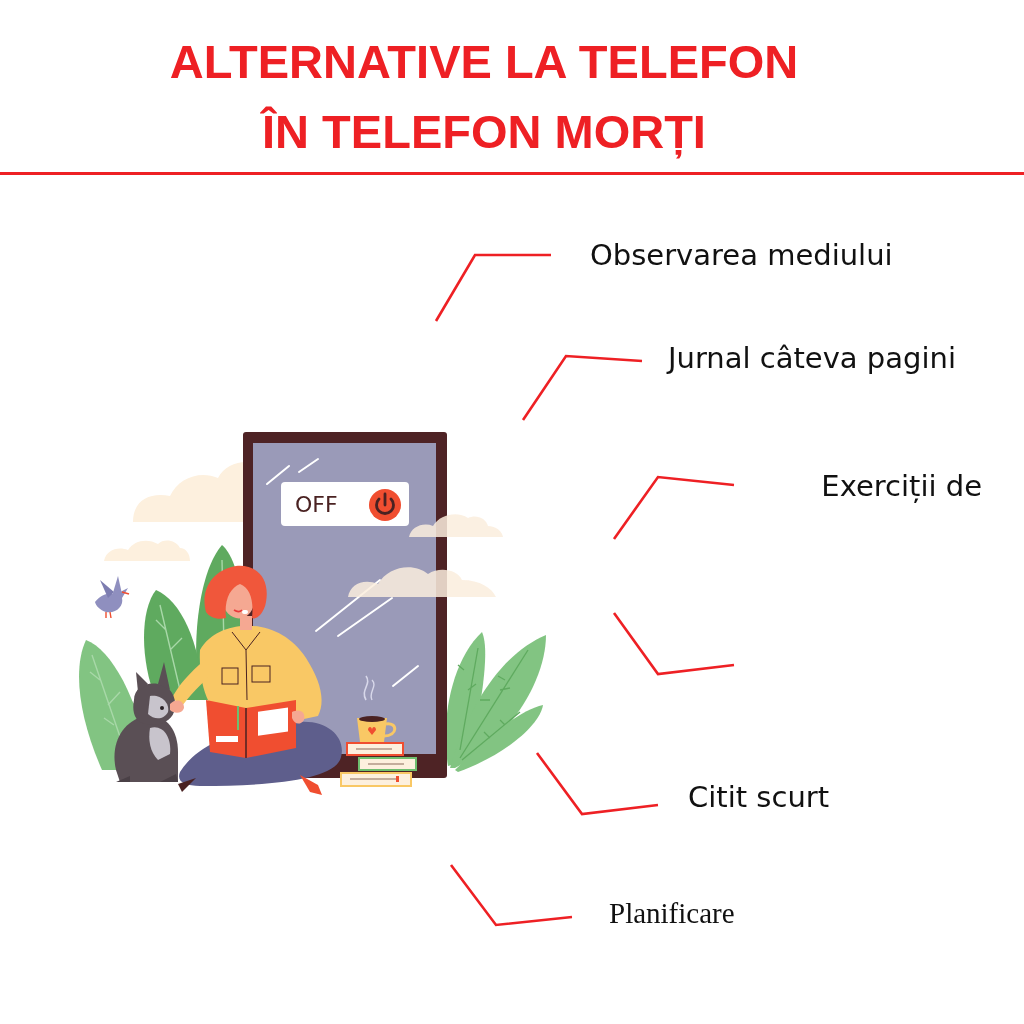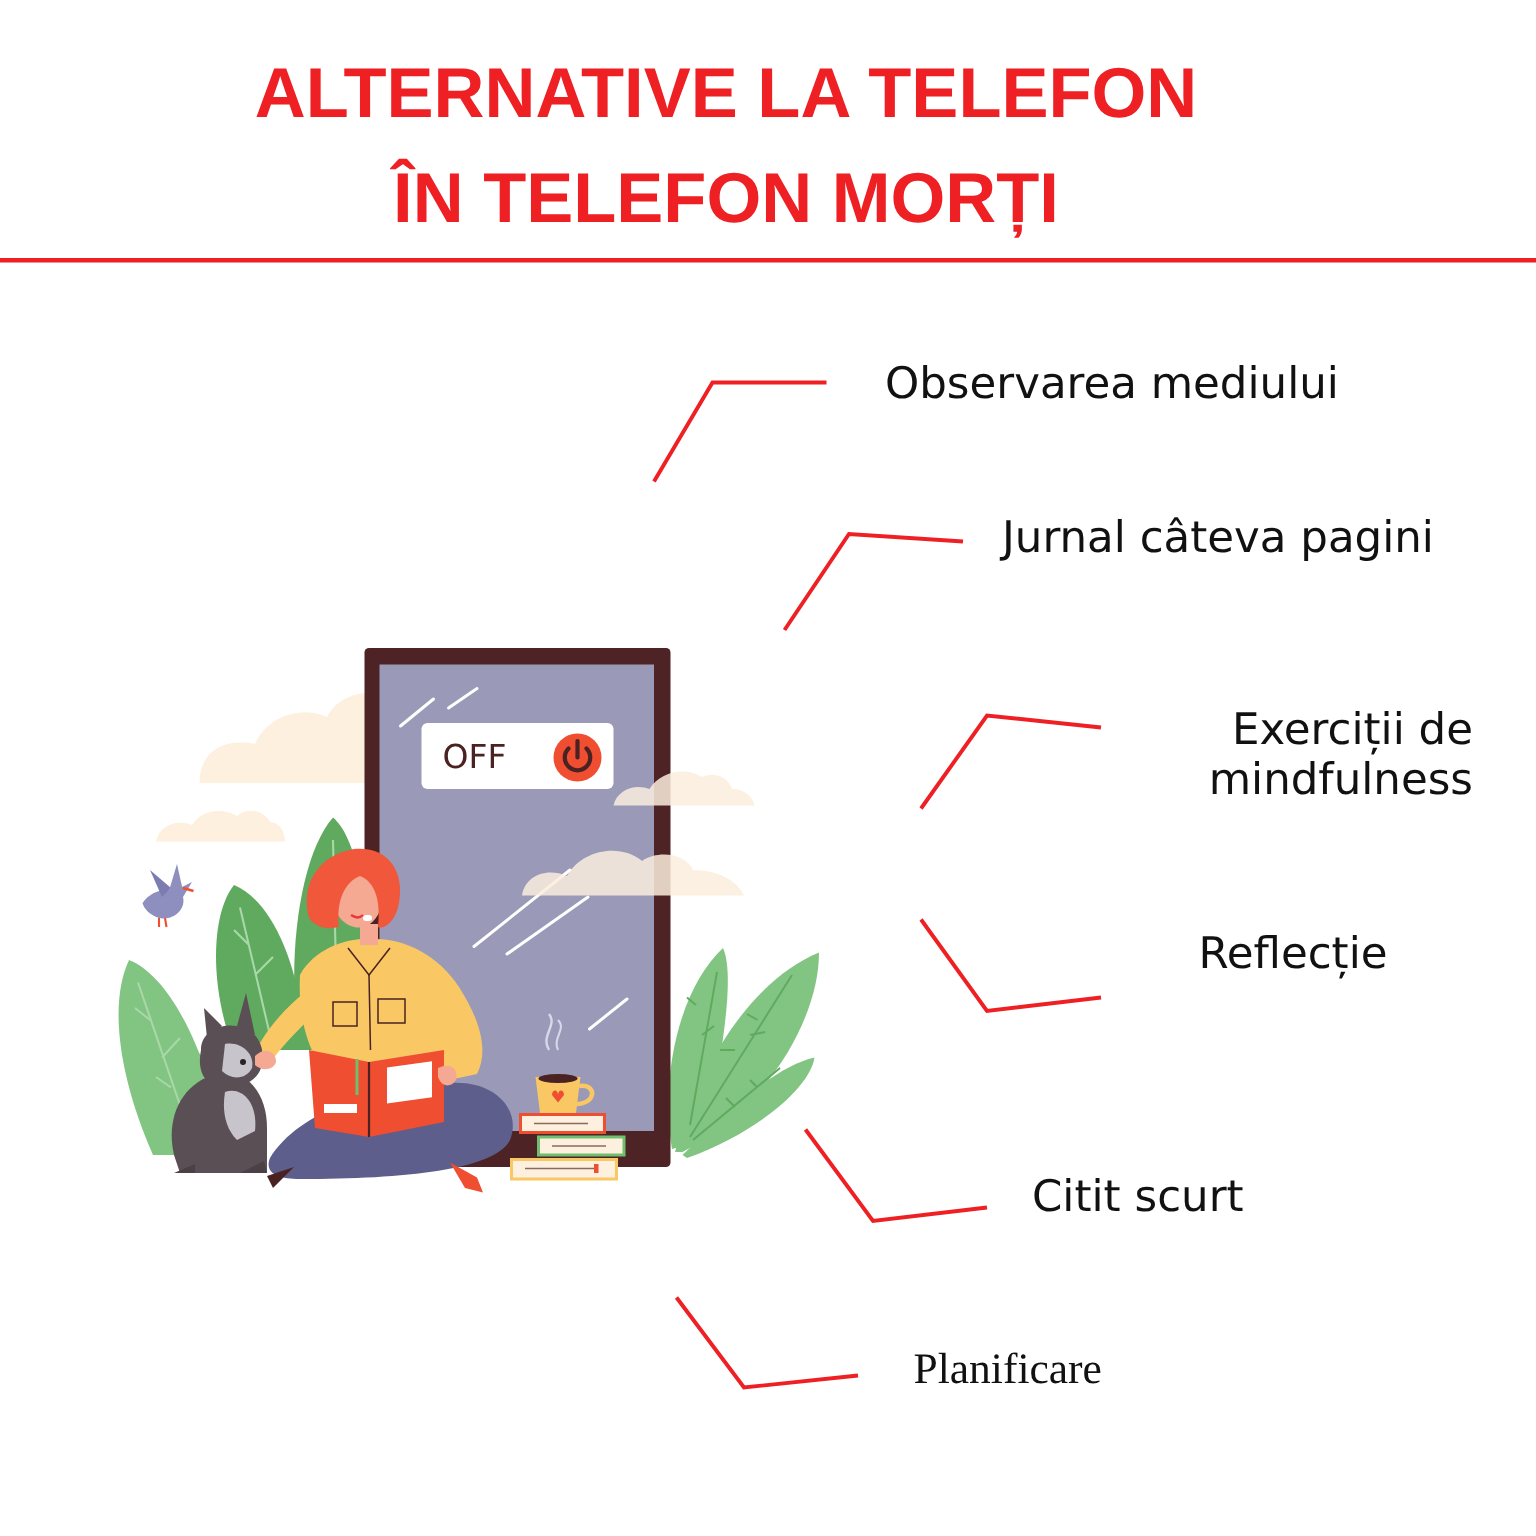--- a/index.html
+++ b/index.html
@@ -80,24 +80,22 @@
     <polyline points="614,613 658,674 734,665"></polyline>
     <polyline points="537,753 582,814 658,805"></polyline>
     <polyline points="451,865 496,925 572,917"></polyline>
   </g>
 </svg>
 
 <div class="label" style="left:590px; top:239px;">Observarea mediului</div>
 <div class="label" style="left:668px; top:342px;">Jurnal câteva pagini</div>
 <div class="label" style="left:766px; top:452px; width:216px;margin-top:18px;">
   <div>Exerciții de</div>
-  <div>mindfulness</div>
 </div>
 <div class="label" style="left:765px; top:619px; width:160px;">
-  <div>Reflecție</div>
 </div>
 <div class="label" style="left:688px; top:781px;">Citit scurt</div>
 <div class="label" style="left:609px; top:897px;font-family:Liberation Serif, serif;">Planificare</div>
 
 <svg class="illustration" viewBox="0 0 1024 1024">
 
   <g fill="#fdf0de">
     <path d="M133,522 C133,500 150,492 170,496 C178,478 200,470 218,478 C226,462 248,458 262,466 L262,522 Z"></path>
     <path d="M104,561 C106,550 118,546 128,550 C134,540 148,538 158,544 C164,538 176,540 180,548 C186,548 190,554 190,561 Z"></path>
   </g>

